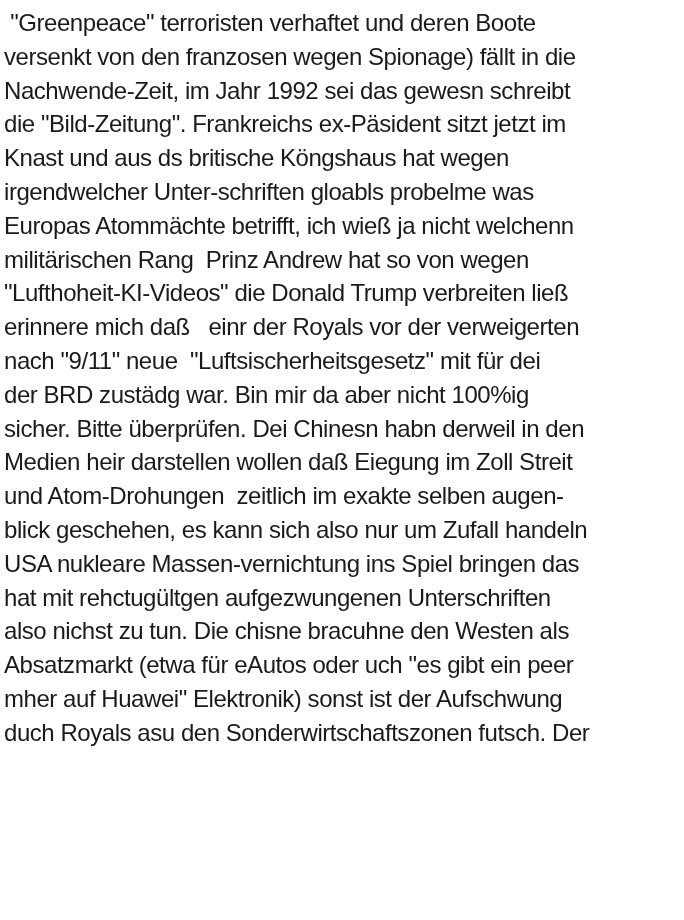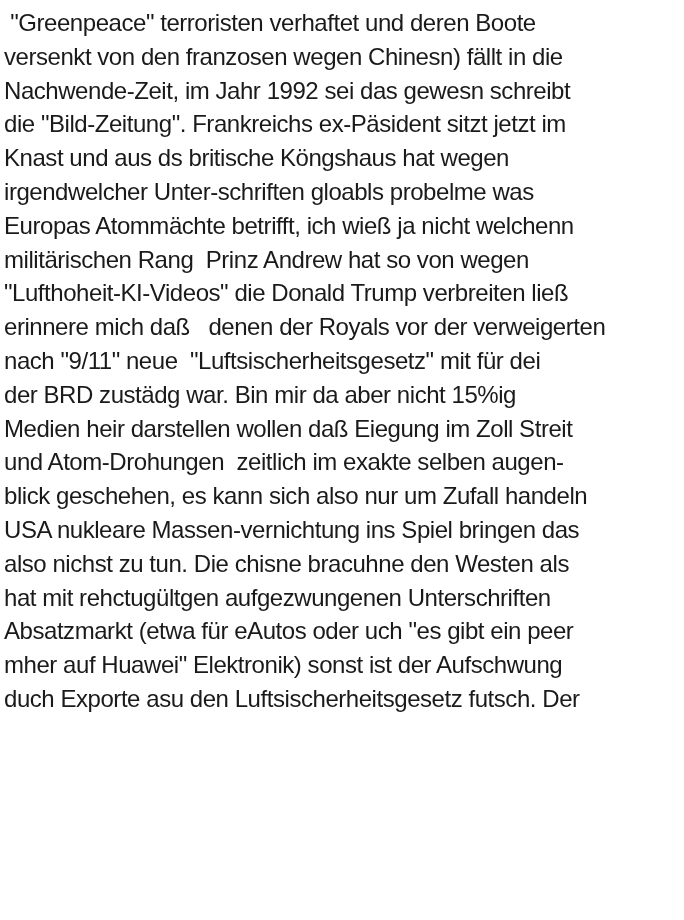--- a/index.html
+++ b/index.html
@@ -32,34 +32,35 @@
     height: 33.8px;
     overflow: hidden;
   }
 </style>
 </head>
 <body>
 
 <div class="page">
   <div class="textblock">
       <div class="line"> "Greenpeace" terroristen verhaftet und deren Boote</div>
-      <div class="line">versenkt von den franzosen wegen Chinesn) fällt in die</div>
+      <div class="line">versenkt von den franzosen wegen Spionage) fällt in die</div>
       <div class="line">Nachwende-Zeit, im Jahr 1992 sei das gewesn schreibt</div>
       <div class="line">die "Bild-Zeitung". Frankreichs ex-Päsident sitzt jetzt im</div>
       <div class="line">Knast und aus ds britische Köngshaus hat wegen</div>
       <div class="line">irgendwelcher Unter-schriften gloabls probelme was</div>
       <div class="line">Europas Atommächte betrifft, ich wieß ja nicht welchenn</div>
       <div class="line">militärischen Rang  Prinz Andrew hat so von wegen</div>
       <div class="line">"Lufthoheit-KI-Videos" die Donald Trump verbreiten ließ</div>
-      <div class="line">erinnere mich daß   denen der Royals vor der verweigerten</div>
+      <div class="line">erinnere mich daß   einr der Royals vor der verweigerten</div>
       <div class="line">nach "9/11" neue  "Luftsischerheitsgesetz" mit für dei</div>
-      <div class="line">der BRD zustädg war. Bin mir da aber nicht 15%ig</div>
+      <div class="line">der BRD zustädg war. Bin mir da aber nicht 100%ig</div>
+      <div class="line">sicher. Bitte überprüfen. Dei Chinesn habn derweil in den</div>
       <div class="line">Medien heir darstellen wollen daß Eiegung im Zoll Streit</div>
       <div class="line">und Atom-Drohungen  zeitlich im exakte selben augen-</div>
       <div class="line">blick geschehen, es kann sich also nur um Zufall handeln</div>
       <div class="line">USA nukleare Massen-vernichtung ins Spiel bringen das</div>
+      <div class="line">hat mit rehctugültgen aufgezwungenen Unterschriften</div>
       <div class="line">also nichst zu tun. Die chisne bracuhne den Westen als</div>
-      <div class="line">hat mit rehctugültgen aufgezwungenen Unterschriften</div>
       <div class="line">Absatzmarkt (etwa für eAutos oder uch "es gibt ein peer</div>
       <div class="line">mher auf Huawei" Elektronik) sonst ist der Aufschwung</div>
-      <div class="line">duch Exporte asu den Luftsischerheitsgesetz futsch. Der</div>
+      <div class="line">duch Royals asu den Sonderwirtschaftszonen futsch. Der</div>
     </div>
 </div>
 
 </body></html>

